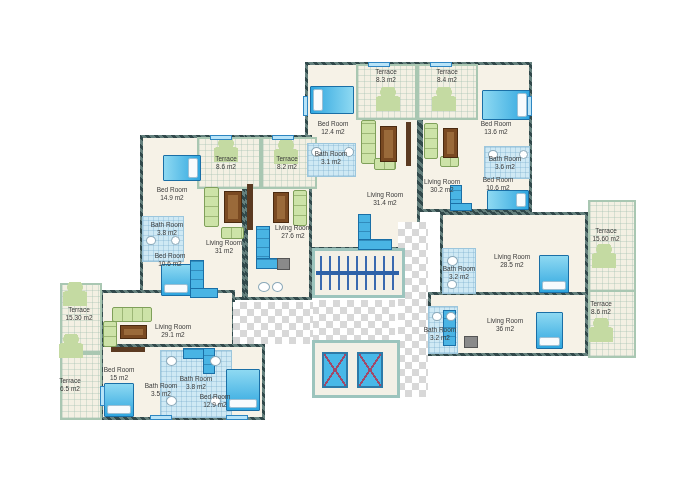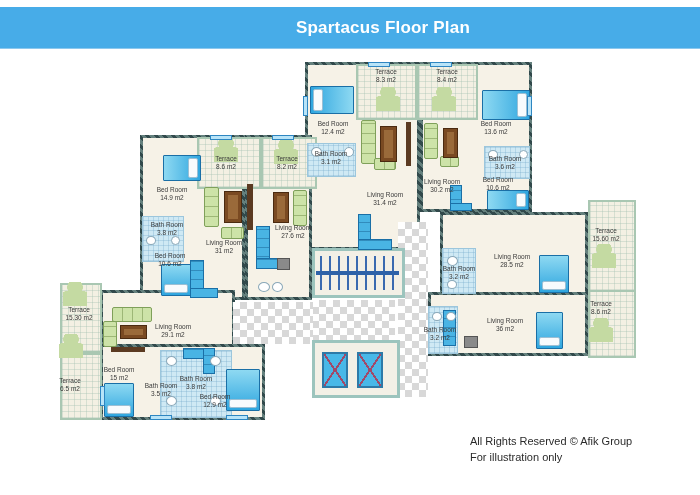--- a/index.html
+++ b/index.html
@@ -76,23 +76,20 @@
        color:#3A3A3A;font-size:6.5px;line-height:7.5px;white-space:nowrap;}
 
   
   #footer{position:absolute;left:470px;top:434px;font-size:11px;line-height:15.5px;color:#2B2B2B;}
 </style>
 </head>
 <body>
 
 <div id="page">
 
-  <div id="header">
-    <div id="title">Spartacus Floor Plan</div>
-  </div>
 
   <div id="plan">
 
     <div class="unit" style="left:305px;top:62px;width:115px;height:188px;"></div>
     <div class="unit" style="left:420px;top:62px;width:112px;height:150px;"></div>
     <div class="unit" style="left:140px;top:135px;width:105px;height:165px;"></div>
     <div class="unit" style="left:245px;top:135px;width:67px;height:165px;"></div>
     <div class="unit" style="left:100px;top:290px;width:135px;height:58px;"></div>
     <div class="unit" style="left:100px;top:344px;width:165px;height:76px;"></div>
     <div class="unit" style="left:440px;top:212px;width:148px;height:86px;"></div>
@@ -315,18 +312,14 @@
           <div>Bath Room</div>
           <div>3.2 m2</div>
         </div>
         <div class="room-label" style="left: 601px; top: 300px;">
           <div>Terrace</div>
           <div>8.6 m2</div>
         </div>
       </div>
   </div>
 
-  <div id="footer">
-    <div>All Rights Reserved © Afik Group</div>
-    <div>For illustration only</div>
-  </div>
 
 </div>
 
 </body></html>

